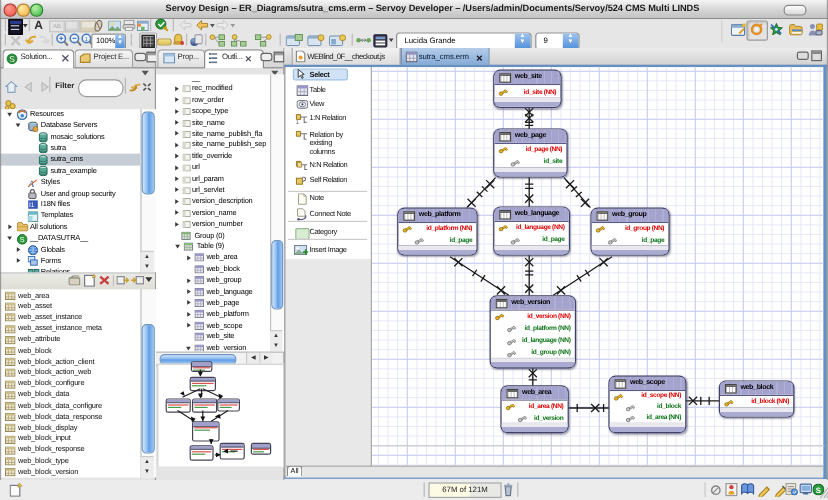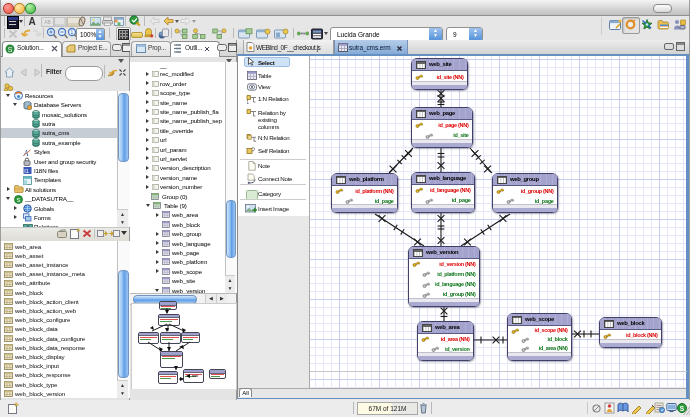--- a/index.html
+++ b/index.html
@@ -37,20 +37,21 @@
 .vline{position:absolute;width:1px}
 .hline{position:absolute;height:1px}
 .txt{position:absolute;white-space:nowrap}
 </style></head>
 <body>
 
 <div id="title" class="abs">
  <div class="abs tl" style="left:2.7px;background:radial-gradient(circle at 35% 30%,#ff9a90,#ee4e42);border:0.5px solid #b03a30"></div>
  <div class="abs tl" style="left:13.9px;background:radial-gradient(circle at 35% 30%,#ffe9a8,#f6ad3a);border:0.5px solid #b8812a"></div>
  <div class="abs tl" style="left:25px;background:radial-gradient(circle at 35% 30%,#b8f0a8,#38b43c);border:0.5px solid #2a8830"></div>
+ <div class="abs tt" style="left:138px;font-size:7.7px;letter-spacing:-0.05px;font-weight:bold">Servoy Design – ER_Diagrams/sutra_cms.erm – Servoy Developer – /Users/admin/Documents/Servoy/524 CMS Multi LINDS</div>
  <div class="abs" style="left:653px;top:4px;width:17px;height:7px;border:1px solid #8a8a8a;border-radius:4px;background:linear-gradient(#fdfdfd,#d8d8d8)"></div>
 </div>
 
 <div id="tbar" class="abs"></div>
 <div id="tb-icons">
 
  <div class="sep" style="left:4px;top:16px;height:10px"></div>
  <div class="abs" style="left:7px;top:16px;width:10px;height:11px;background:#14142a;border:1px solid #000;box-shadow:inset 0 3px #2a3a88"></div>
  <div class="abs" style="left:8.5px;top:20.5px;width:7px;height:1.4px;background:#ccc"></div>
  <div class="abs" style="left:8.5px;top:23.5px;width:7px;height:1.4px;background:#ccc"></div>

